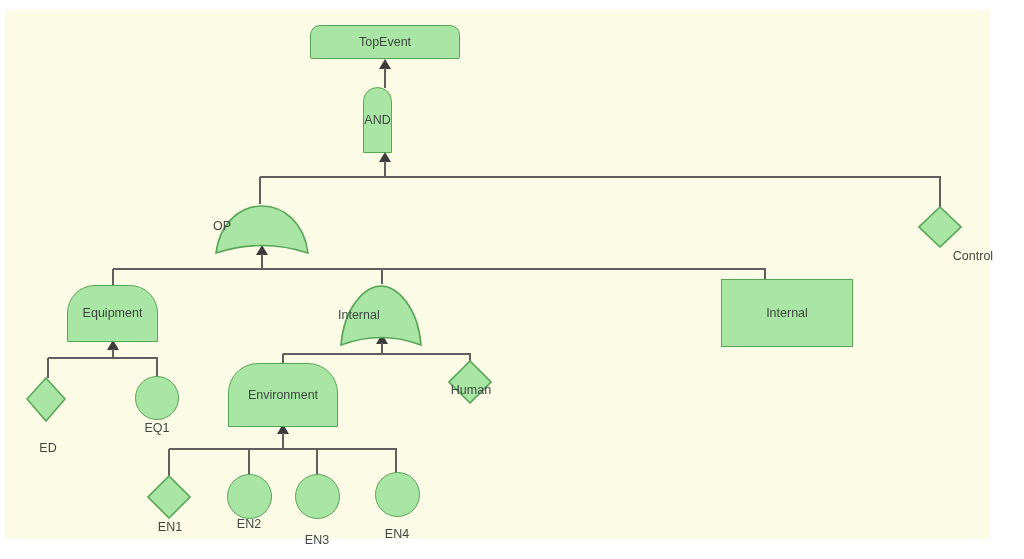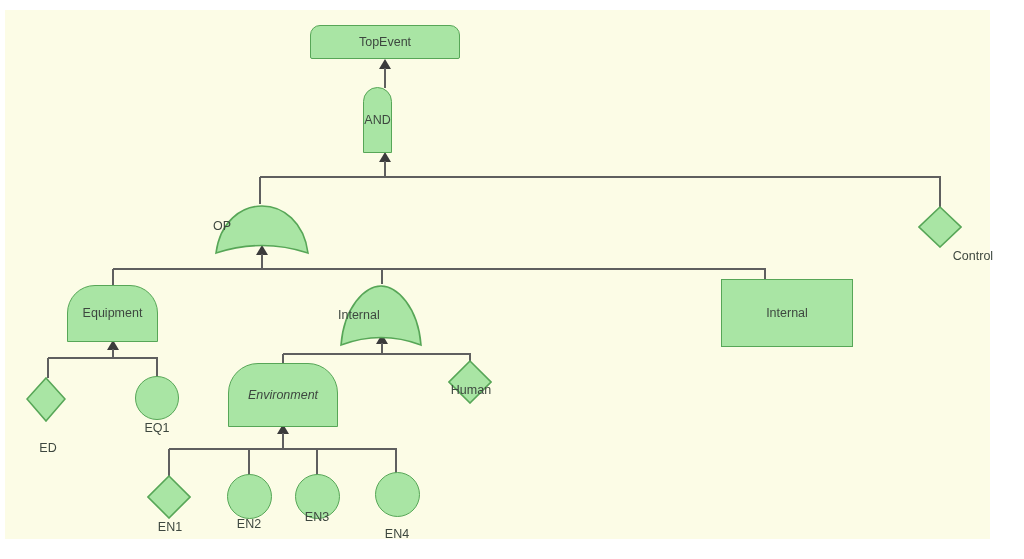--- a/index.html
+++ b/index.html
@@ -18,21 +18,21 @@
     background:var(--fill,#A9E5A4);
     border:1.6px solid var(--border,#57A657);
     display:flex;align-items:center;justify-content:center;
     color:var(--text,#3D473F);font-size:12.5px;line-height:1;
     white-space:nowrap;
   }
   .circle{border-radius:50%;}
   .rect-top{border-radius:10px 10px 2px 2px;}
   .and-tall{border-radius:23px 23px 0 0;}
   .and-wide{border-radius:28px 28px 0 0;justify-content:center;}
-  .and-wide2{border-radius:30px 30px 0 0;font-style:italic;}
+  .and-wide2{border-radius:30px 30px 0 0;}
   .gate{position:absolute;}
   .gate svg{display:block;}
   .shape-path{fill:var(--fill,#A9E5A4);stroke:var(--border,#57A657);stroke-width:1.6;}
   .gate-lbl{
     position:absolute;left:0;right:0;
     color:var(--text,#3D473F);font-size:12.5px;line-height:1;white-space:nowrap;
   }
   .under-lbl{
     position:absolute;text-align:center;
     color:var(--text,#3D473F);font-size:12.5px;line-height:1;white-space:nowrap;
@@ -152,17 +152,17 @@
     <svg width="44" height="44" viewBox="0 0 44 44">
       <polygon class="shape-path" points="22,1 43,22 22,43 1,22"></polygon>
     </svg>
   </div>
   <div class="under-lbl" style="left:140px;top:521px;width:60px">EN1</div>
 
   <div class="node circle" style="left:227px;top:474px;width:45px;height:45px"></div>
   <div class="under-lbl" style="left:219px;top:518px;width:60px">EN2</div>
 
   <div class="node circle" style="left:295px;top:474px;width:45px;height:45px"></div>
-  <div class="under-lbl" style="left:287px;top:511px;width:60px">EN3</div>
+  <div class="under-lbl" style="left:287px;top:534px;width:60px">EN3</div>
 
   <div class="node circle" style="left:375px;top:472px;width:45px;height:45px"></div>
   <div class="under-lbl" style="left:367px;top:528px;width:60px">EN4</div>
 </div>
 
 </body></html>

